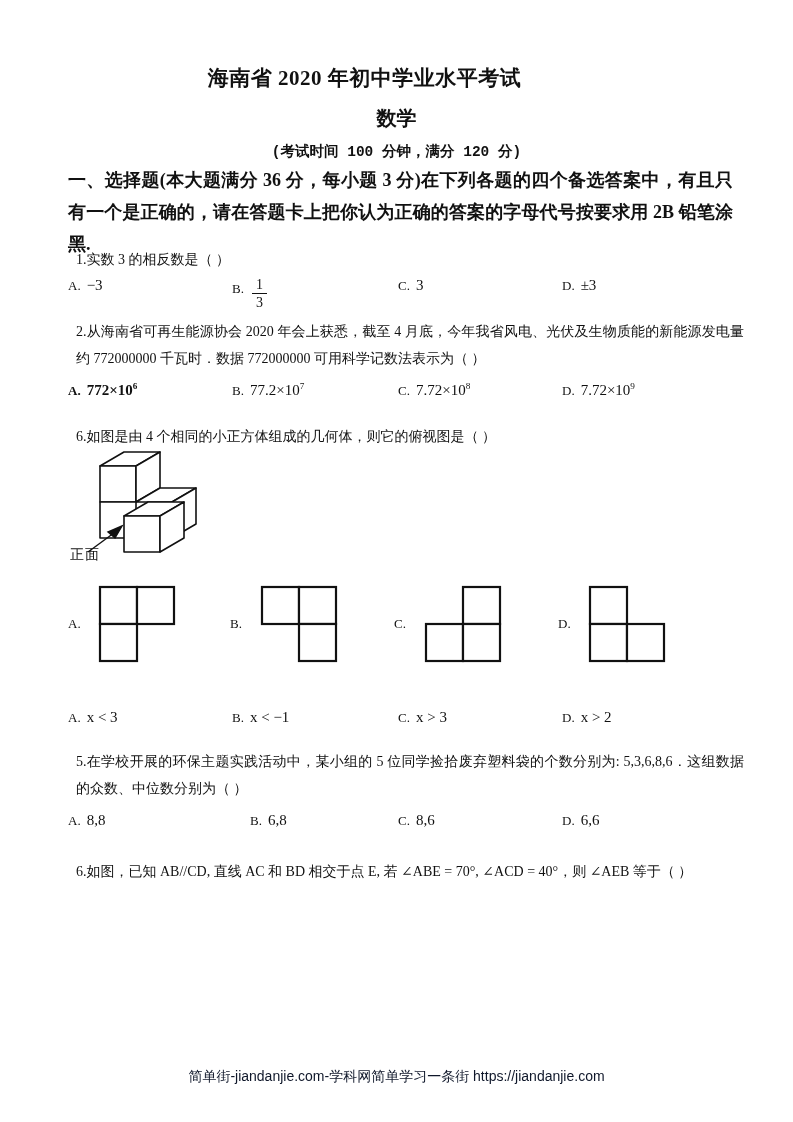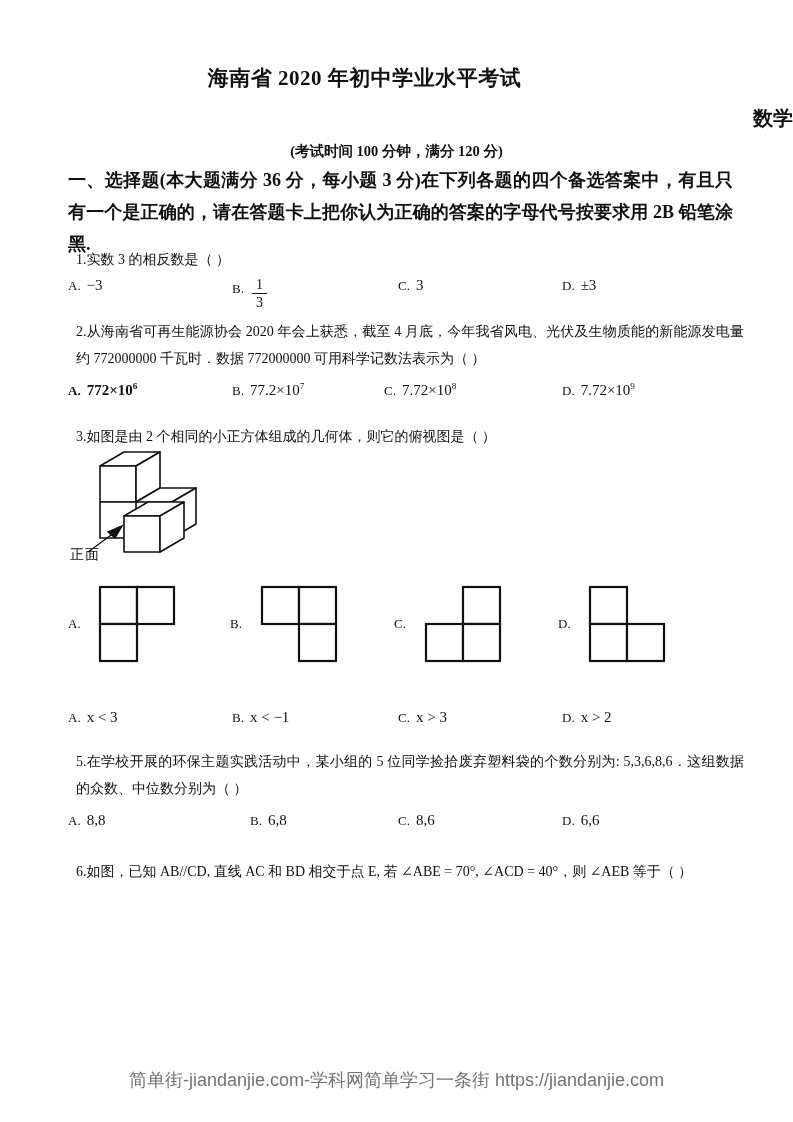--- a/index.html
+++ b/index.html
@@ -27,31 +27,32 @@
     width: 729px;
     text-align: center;
     font-size: 21px;
     font-weight: bold;
     letter-spacing: 0.5px;
   }
   .doc-subject {
     position: absolute;
     left: 0; top: 105px;
     width: 793px;
-    text-align: right;
+    text-align: center;
     font-size: 20px;
     font-weight: bold;
   }
   .doc-meta {
     position: absolute;
     left: 0; top: 142px;
     width: 793px;
     text-align: center;
     font-size: 14.5px;
     font-weight: bold;
+    font-family: Liberation Mono, monospace;
   }
   .section-instruction {
     position: absolute;
     left: 68px; top: 164px;
     width: 665px;
     font-size: 18px;
     font-weight: bold;
     line-height: 32px;
     text-align: justify;
   }
@@ -131,22 +132,22 @@
   .grid-opt svg {
     position: absolute;
     left: 26px; top: 0;
   }
 
   .footer-watermark {
     position: absolute;
     left: 0; top: 1068px;
     width: 793px;
     text-align: center;
-    font-size: 18px;
-    color: #737373;
+    font-size: 14px;
+    color: #0f172a;
     font-family: "Liberation Sans", sans-serif;
   }
 </style>
 </head>
 <body>
 
 <div class="page">
 
   <div class="doc-title">海南省 2020 年初中学业水平考试</div>
   <div class="doc-subject">数学</div>
@@ -171,29 +172,29 @@
   </div>
 
   <div class="q-stem" style="top:318px;">2.从海南省可再生能源协会 2020 年会上获悉，截至 4 月底，今年我省风电、光伏及生物质能的新能源发电量约 772000000 千瓦时．数据 772000000 可用科学记数法表示为（   ）</div>
   <div class="opt-row" style="top:381px;">
     <div class="opt" style="left:68px;font-weight:bold;">
       <span class="lbl">A.</span><span class="val roman">772×10</span><sup>6</sup>
     </div>
     <div class="opt" style="left:232px;">
       <span class="lbl">B.</span><span class="val roman">77.2×10</span><sup>7</sup>
     </div>
-    <div class="opt" style="left:384px;">
+    <div class="opt" style="left:398px;">
       <span class="lbl">C.</span><span class="val roman">7.72×10</span><sup>8</sup>
     </div>
     <div class="opt" style="left:562px;">
       <span class="lbl">D.</span><span class="val roman">7.72×10</span><sup>9</sup>
     </div>
   </div>
 
-  <div class="q-stem" style="top:423px;">3.如图是由 2 个相同的小正方体组成的几何体，则它的俯视图是（    ）</div>
+  <div class="q-stem" style="top:423px;">6.如图是由 4 个相同的小正方体组成的几何体，则它的俯视图是（    ）</div>
 
   <div class="cube-fig">
     <svg width="150" height="120" viewBox="0 0 150 120">
       <g fill="#ffffff" stroke="#111111" stroke-width="1.6" stroke-linejoin="round">
 
         <polygon points="22,18 46,4 82,4 58,18"></polygon>
 
         <polygon points="22,18 58,18 58,54 22,54"></polygon>
 
         <polygon points="58,18 82,4 82,40 58,54"></polygon>

